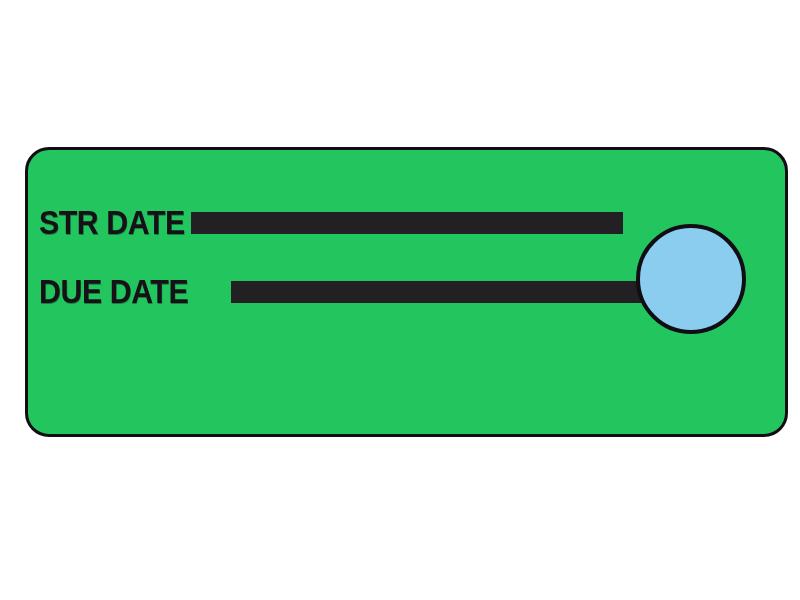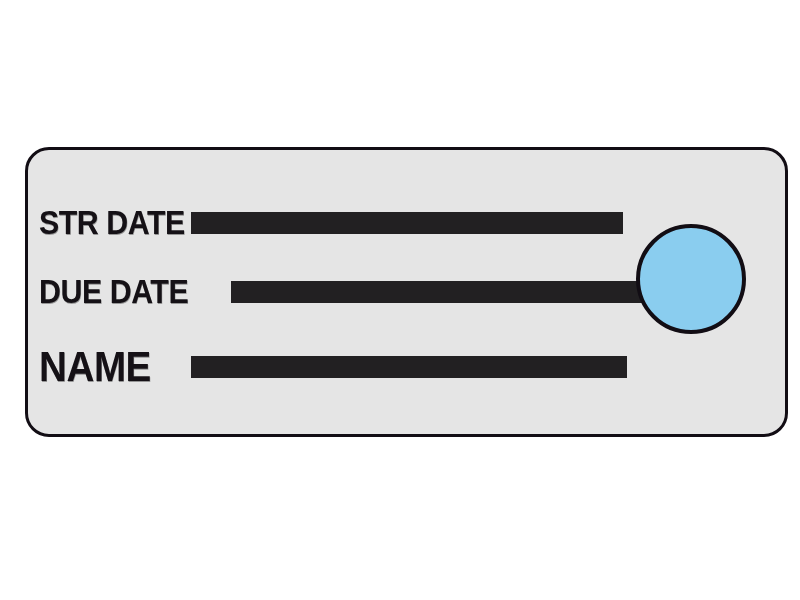--- a/index.html
+++ b/index.html
@@ -17,21 +17,21 @@
   }
 
   
   #label-card {
     position: absolute;
     left: 25px;
     top: 147px;
     width: 763px;
     height: 290px;
     box-sizing: border-box;
-    background: #e5e5e5;
+    background: #22c55e;
     border: 3px solid #120d14;
     border-radius: 24px;
   }
 
   
   .field-row {
     position: absolute;
     display: flex;
     align-items: center;
     white-space: nowrap;
@@ -119,20 +119,16 @@
   <div class="field-row" id="row-str-date">
     <span class="field-label">STR DATE</span>
     <span class="field-bar"></span>
   </div>
 
   <div class="field-row" id="row-due-date">
     <span class="field-label">DUE DATE</span>
     <span class="field-bar"></span>
   </div>
 
-  <div class="field-row" id="row-name">
-    <span class="field-label">NAME</span>
-    <span class="field-bar"></span>
-  </div>
 
   <div id="circle-marker"></div>
 
 </div>
 
 </body></html>

